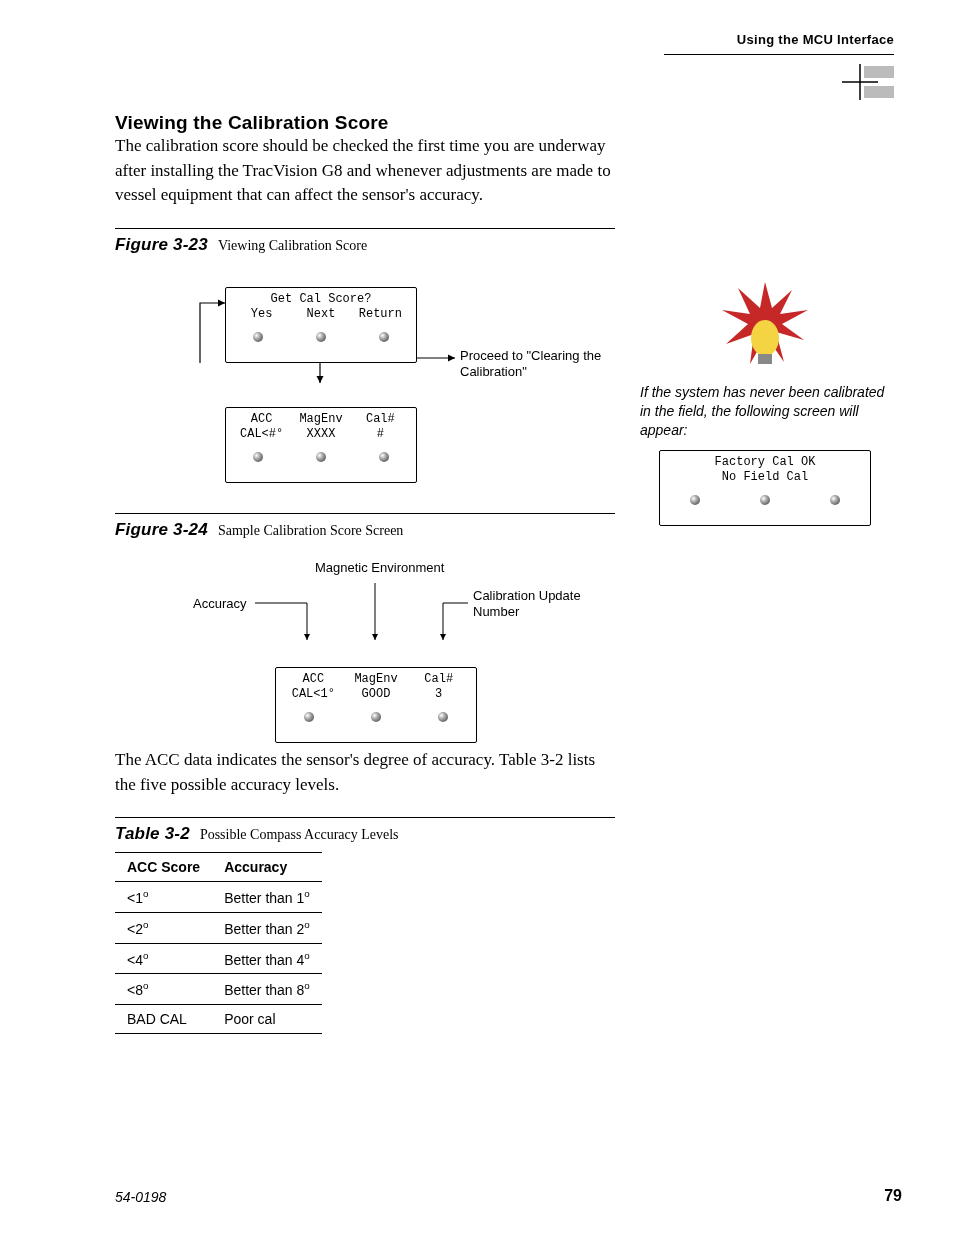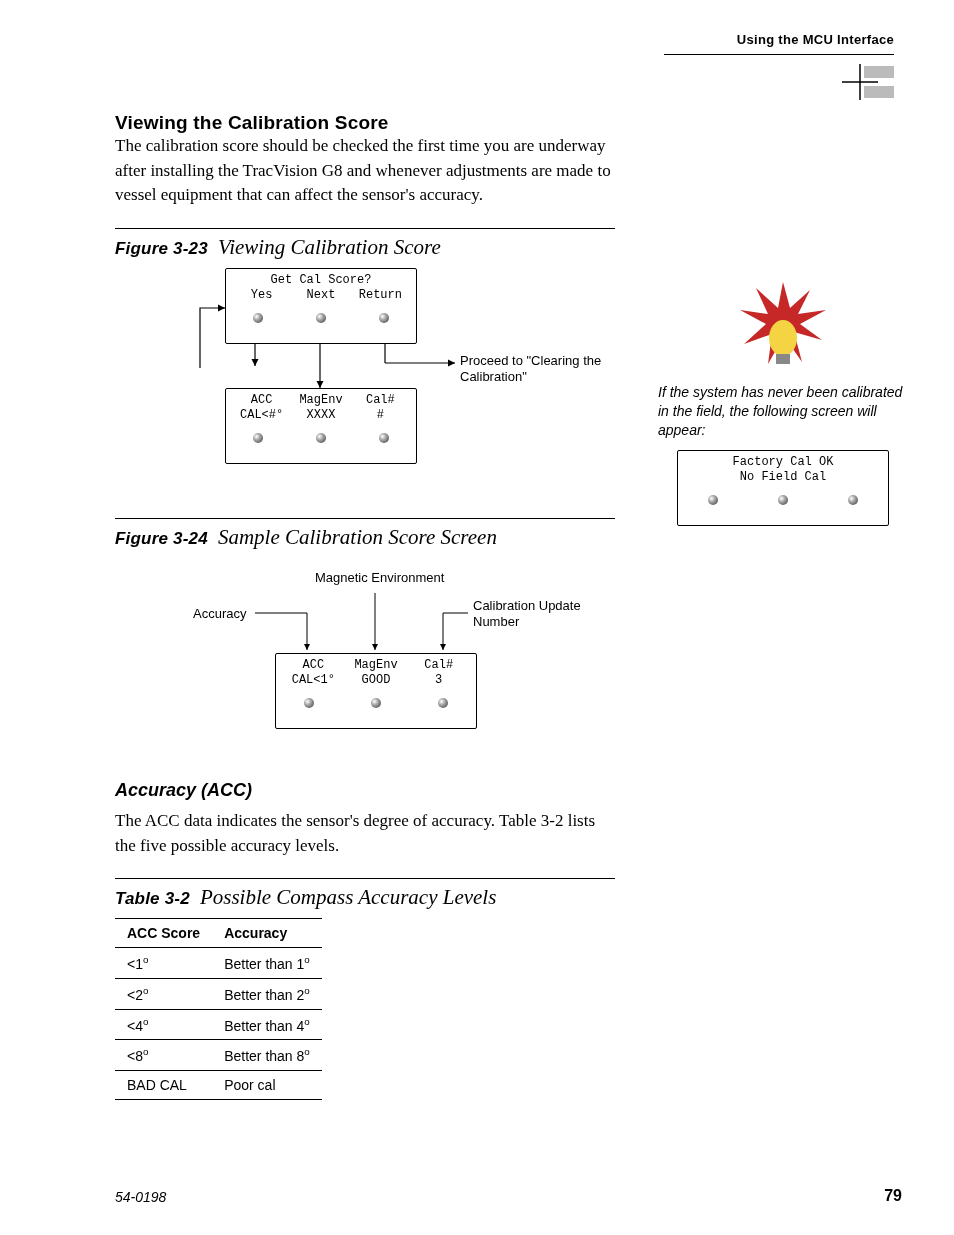--- a/index.html
+++ b/index.html
@@ -12,37 +12,37 @@
   .runhead { position:absolute; top:32px; right:60px; text-align:right;
              font-family:"Arial Narrow",Arial,sans-serif; font-weight:700;
              font-size:13px; letter-spacing:0.3px; }
   .runhead-rule { position:absolute; top:54px; right:60px; width:230px;
                   border-top:1px solid #000; }
   
   .regmark { position:absolute; top:62px; right:52px; width:60px; height:40px; }
 
   
   .content { position:absolute; top:112px; left:115px; width:500px; }
-  .sidebar { position:absolute; top:280px; right:46px; width:250px; }
+  .sidebar { position:absolute; top:280px; right:64px; width:250px; }
 
   h2.sectitle { font-family:"Arial Narrow",Arial,sans-serif; font-weight:700;
                 font-size:19px; margin:0 0 0 0; letter-spacing:0.2px; }
   p.body { font-size:17px; line-height:1.45; margin:0 0 18px 0; }
 
   .caption-rule { border-top:1.5px solid #000; width:500px; margin-top:20px; }
   .caption { margin:6px 0 8px 0; }
   .caption .lbl { font-family:"Arial Narrow",Arial,sans-serif; font-weight:700;
                   font-style:italic; font-size:17px; letter-spacing:0.2px; }
-  .caption .ttl { font-style:italic; font-size:21px; margin-left:6px; }
+  .caption .ttl { font-size:14px; margin-left:6px; }
 
   .subhead { font-family:"Arial Narrow",Arial,sans-serif; font-weight:700;
              font-style:italic; font-size:18px; margin:22px 0 8px 0; }
 
   
-  .module { border:1.5px solid #000; border-radius:2px; background:#fff; }
+  .module { border:1.5px solid #000; border-radius:2px; background:#fff;margin-top:24px; }
   .lcd    { padding:4px 6px 6px 6px; font-family:"Courier New",monospace;
             font-size:12px; line-height:1.25; }
   .lcdrow { display:flex; justify-content:space-between; }
   .lcdrow span { width:33.3%; text-align:center; white-space:pre; }
   .btnrow { display:flex; justify-content:space-around; padding:4px 0 6px 0; }
   .knob   { width:10px; height:10px; border-radius:50%;
             background:radial-gradient(circle at 35% 35%,#fff 0%,#aaa 35%,#333 100%); }
   .bottom-arc { position:relative; height:14px; overflow:hidden; }
   .bottom-arc::before { content:""; position:absolute; left:-20px; right:-20px; top:-120px;
                         height:160px; border:1.5px solid #000; border-radius:50%/160px; }
@@ -205,21 +205,20 @@
         </div>
         <div class="btnrow">
           <div class="knob"></div>
           <div class="knob"></div>
           <div class="knob"></div>
         </div>
         <div class="bottom-arc"></div>
       </div>
     </div>
 
-    <div class="subhead">Accuracy (ACC)</div>
     <p class="body">The ACC data indicates the sensor's degree of accuracy. Table 3-2 lists the five possible accuracy levels.</p>
 
     <div class="caption-rule"></div>
     <div class="caption">
       <span class="lbl">Table 3-2</span>
       <span class="ttl">Possible Compass Accuracy Levels</span>
     </div>
 
     <table class="acc">
       <thead>

